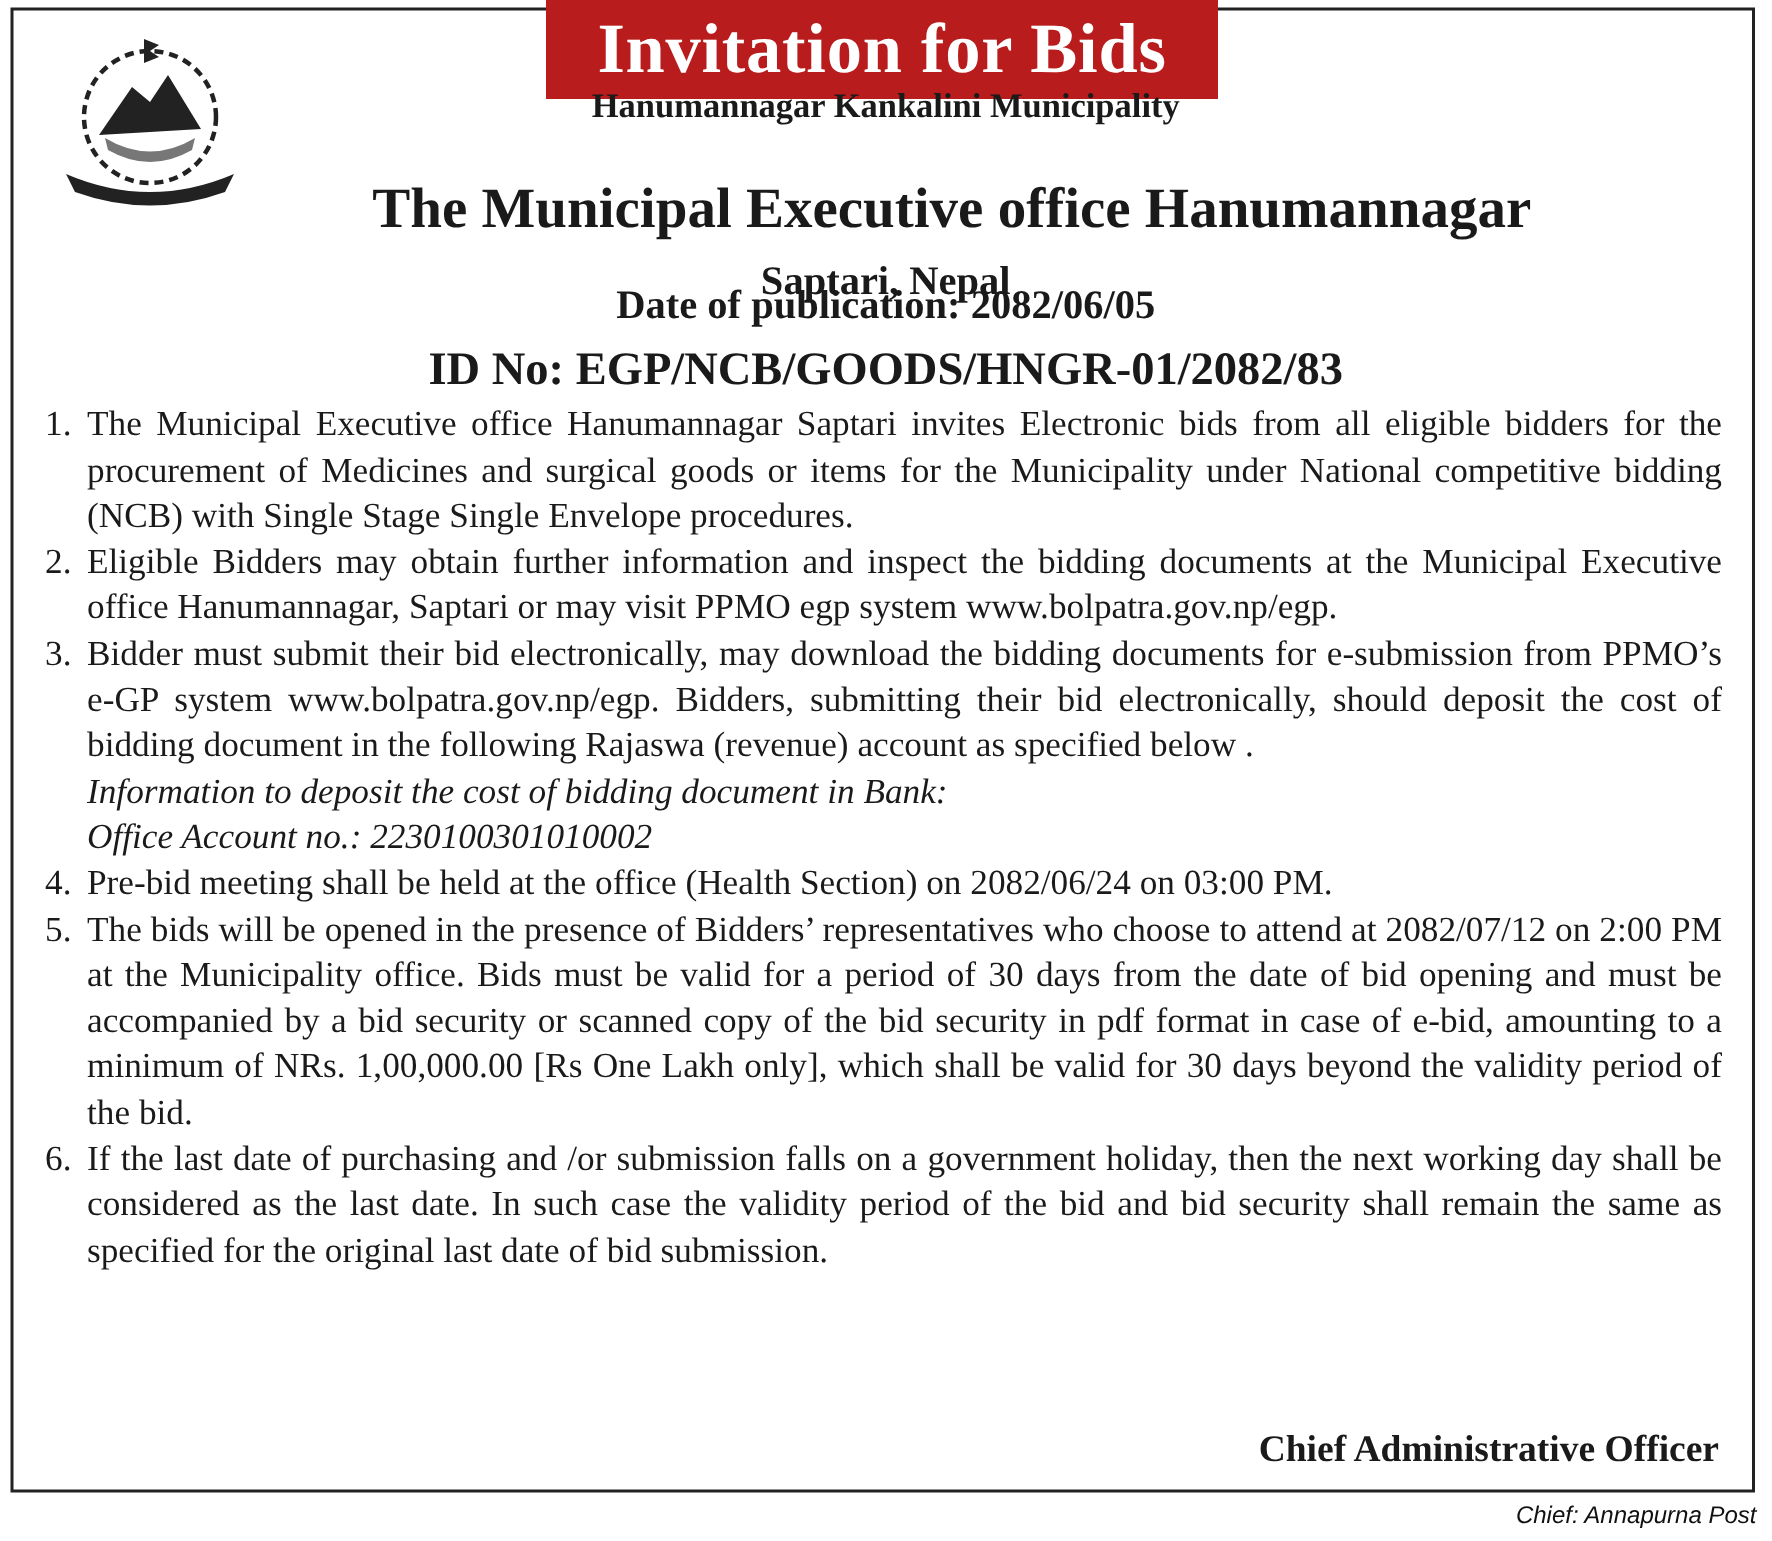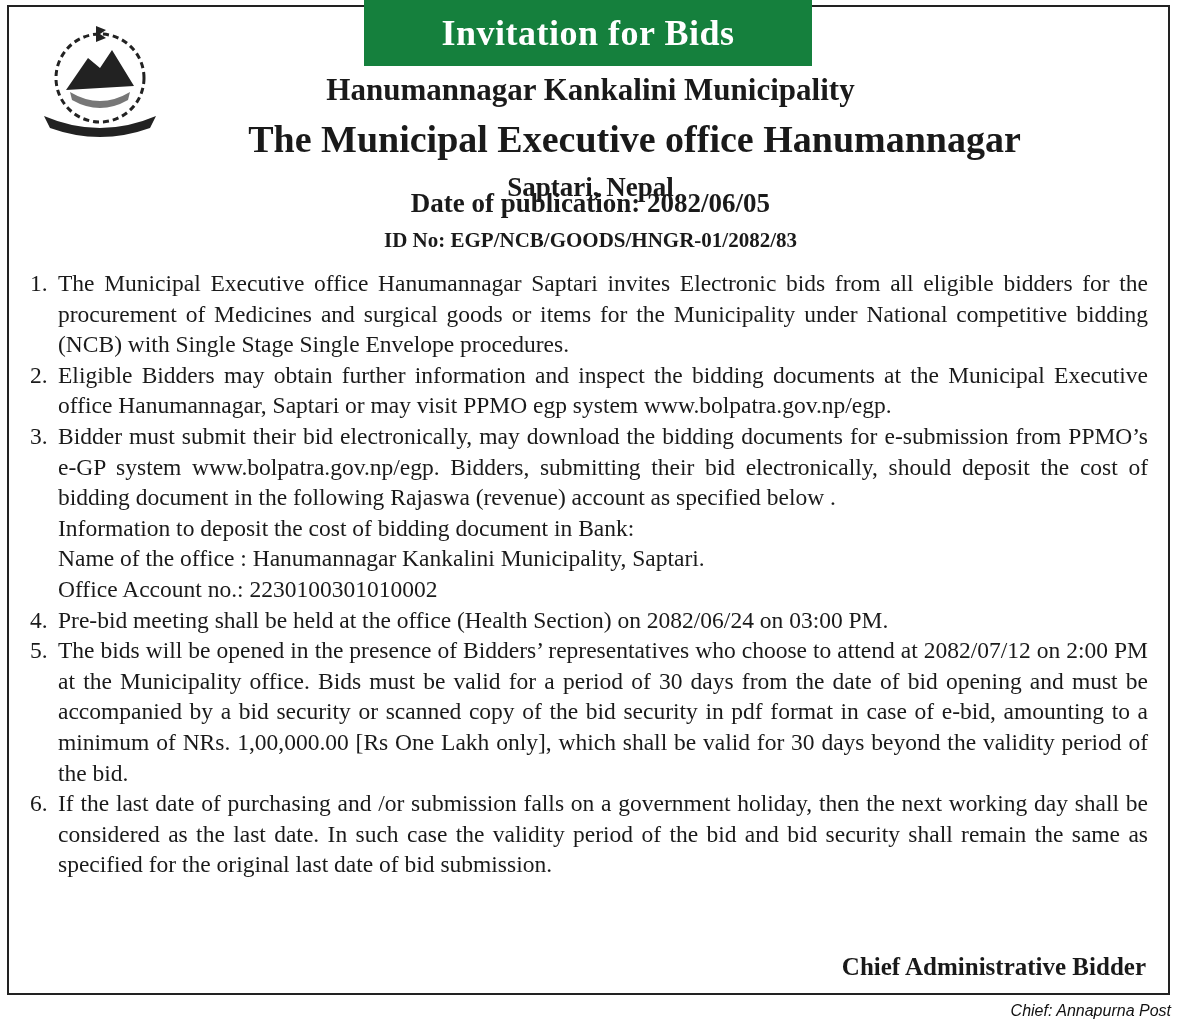--- a/index.html
+++ b/index.html
@@ -4,34 +4,34 @@
 <style>
   html, body { margin: 0; padding: 0; background: #ffffff; }
   body { width: 1181px; height: 1027px; position: relative; overflow: hidden; font-family: "Liberation Serif", serif; color: #1a1a1a; }
   .frame {
     position: absolute; left: 7px; top: 5px; width: 1163px; height: 990px;
     border: 2px solid #222; box-sizing: border-box; background: #fff;
   }
   .emblem { position: absolute; left: 30px; top: 20px; width: 140px; height: 120px; }
   .title-box {
     position: absolute; left: 364px; top: 0px; width: 448px; height: 66px;
-    background: #15803d; color: #fff; text-align: center;
-    font-weight: bold; font-size: 36px; line-height: 66px; letter-spacing: 0.5px;
+    background: #b91c1c; color: #fff; text-align: center;
+    font-weight: bold; font-size: 47px; line-height: 66px; letter-spacing: 0.5px;
   }
   .hdr { position: absolute; left: 0; width: 1181px; text-align: center; font-weight: bold; color: #1a1a1a; }
-  .h-muni { top: 72px; font-size: 31px; }
+  .h-muni { top: 58px; font-size: 23px; }
   .h-office { top: 117px; font-size: 38px; margin-left: 44px; }
   .h-loc { top: 172px; font-size: 27px; }
   .h-date { top: 188px; font-size: 27px; }
-  .h-id { top: 228px; font-size: 21px; }
+  .h-id { top: 228px; font-size: 31px; }
   .body { position: absolute; left: 30px; top: 268px; width: 1118px; font-size: 23.5px; line-height: 30.6px; }
   .item { display: flex; text-align: justify; }
   .num { width: 28px; flex: 0 0 28px; }
   .txt { flex: 1; }
-  .sub { padding-left: 28px; }
+  .sub { padding-left: 28px; font-style: italic; }
   .sig { position: absolute; right: 35px; top: 953px; font-weight: bold; font-size: 25px; }
   .source { position: absolute; right: 10px; top: 1002px; font-family: "Liberation Sans", sans-serif; font-style: italic; font-size: 16px; color: #111; }
 </style>
 </head>
 <body>
 
 <div class="frame"></div>
 
 <svg class="emblem" viewBox="0 0 140 120">
   <g fill="none" stroke="#222" stroke-width="3">
@@ -57,30 +57,29 @@
   </div>
   <div class="item">
     <span class="num">2.</span>
     <span class="txt">Eligible Bidders may obtain further information and inspect the bidding documents at the Municipal Executive office Hanumannagar, Saptari or may visit PPMO egp system www.bolpatra.gov.np/egp.</span>
   </div>
   <div class="item">
     <span class="num">3.</span>
     <span class="txt">Bidder must submit their bid electronically, may download the bidding documents for e-submission from PPMO’s e-GP system www.bolpatra.gov.np/egp. Bidders, submitting their bid electronically, should deposit the cost of bidding document in the following Rajaswa (revenue) account as specified below .</span>
   </div>
   <div class="sub">Information to deposit the cost of bidding document in Bank:</div>
-  <div class="sub">Name of the office : Hanumannagar Kankalini Municipality, Saptari.</div>
   <div class="sub">Office Account no.: 2230100301010002</div>
   <div class="item">
     <span class="num">4.</span>
     <span class="txt">Pre-bid meeting shall be held at the office (Health Section) on 2082/06/24 on 03:00 PM.</span>
   </div>
   <div class="item">
     <span class="num">5.</span>
     <span class="txt">The bids will be opened in the presence of Bidders’ representatives who choose to attend at 2082/07/12 on 2:00 PM at the Municipality office. Bids must be valid for a period of 30 days from the date of bid opening and must be accompanied by a bid security or scanned copy of the bid security in pdf format in case of e-bid, amounting to a minimum of NRs. 1,00,000.00 [Rs One Lakh only], which shall be valid for 30 days beyond the validity period of the bid.</span>
   </div>
   <div class="item">
     <span class="num">6.</span>
     <span class="txt">If the last date of purchasing and /or submission falls on a government holiday, then the next working day shall be considered as the last date. In such case the validity period of the bid and bid security shall remain the same as specified for the original last date of bid submission.</span>
   </div>
 </div>
 
-<div class="sig">Chief Administrative Bidder</div>
+<div class="sig">Chief Administrative Officer</div>
 <div class="source">Chief: Annapurna Post</div>
 
 </body></html>

